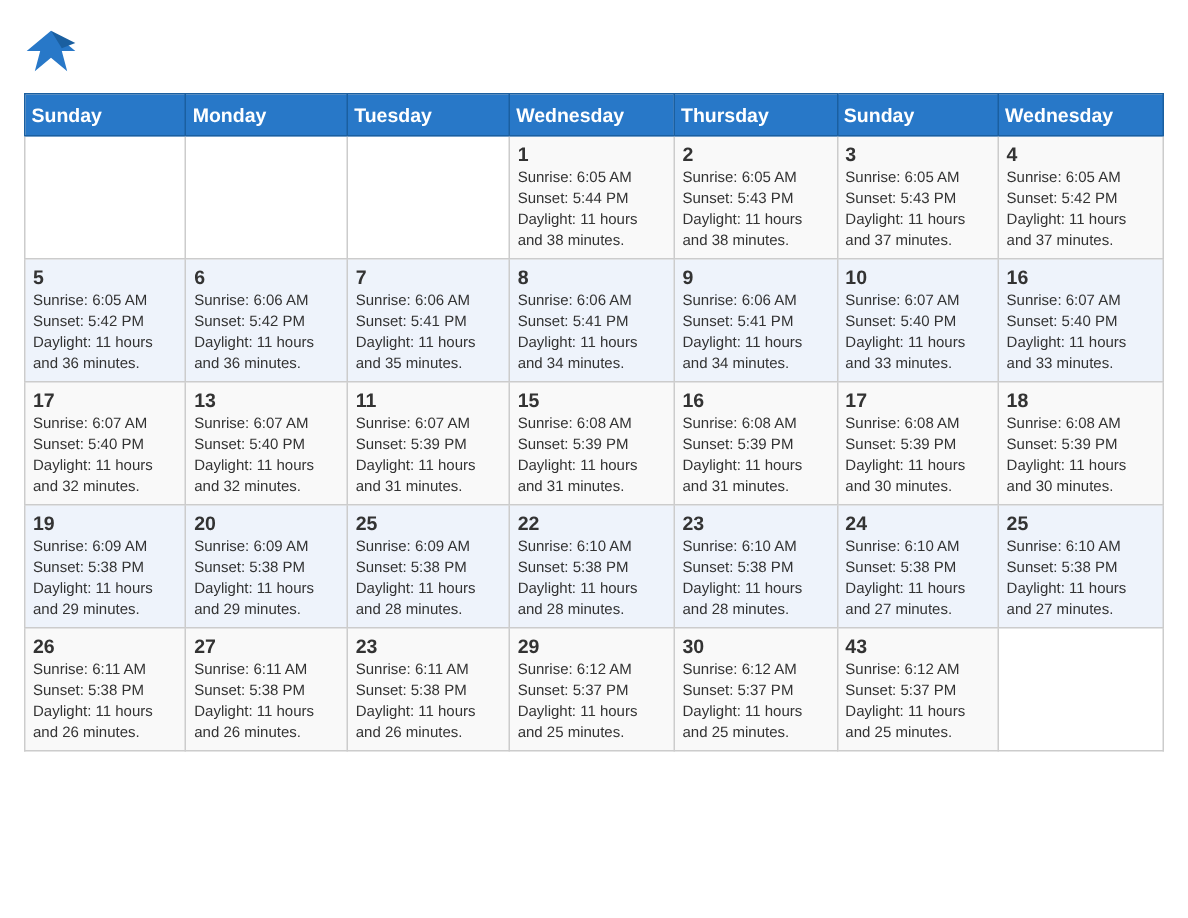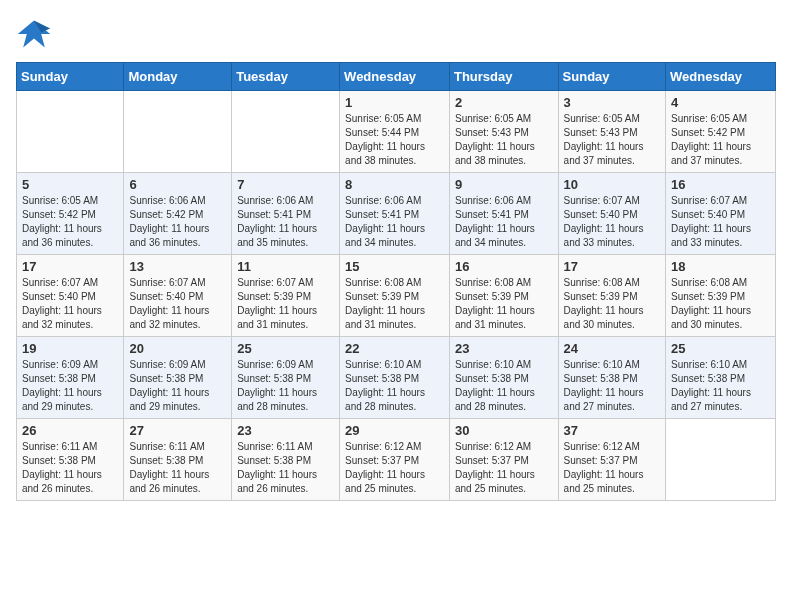--- a/index.html
+++ b/index.html
@@ -338,21 +338,21 @@
 and 25 minutes.</div>
         </td>
         <td>
           <div class="day-number">30</div>
           <div class="day-info" style="white-space: pre-line;">Sunrise: 6:12 AM
 Sunset: 5:37 PM
 Daylight: 11 hours
 and 25 minutes.</div>
         </td>
         <td>
-          <div class="day-number">37</div>
+          <div class="day-number">43</div>
           <div class="day-info" style="white-space: pre-line;">Sunrise: 6:12 AM
 Sunset: 5:37 PM
 Daylight: 11 hours
 and 25 minutes.</div>
         </td>
         <td class="empty-cell"></td>
       </tr>
     </tbody>
 </table>
 

